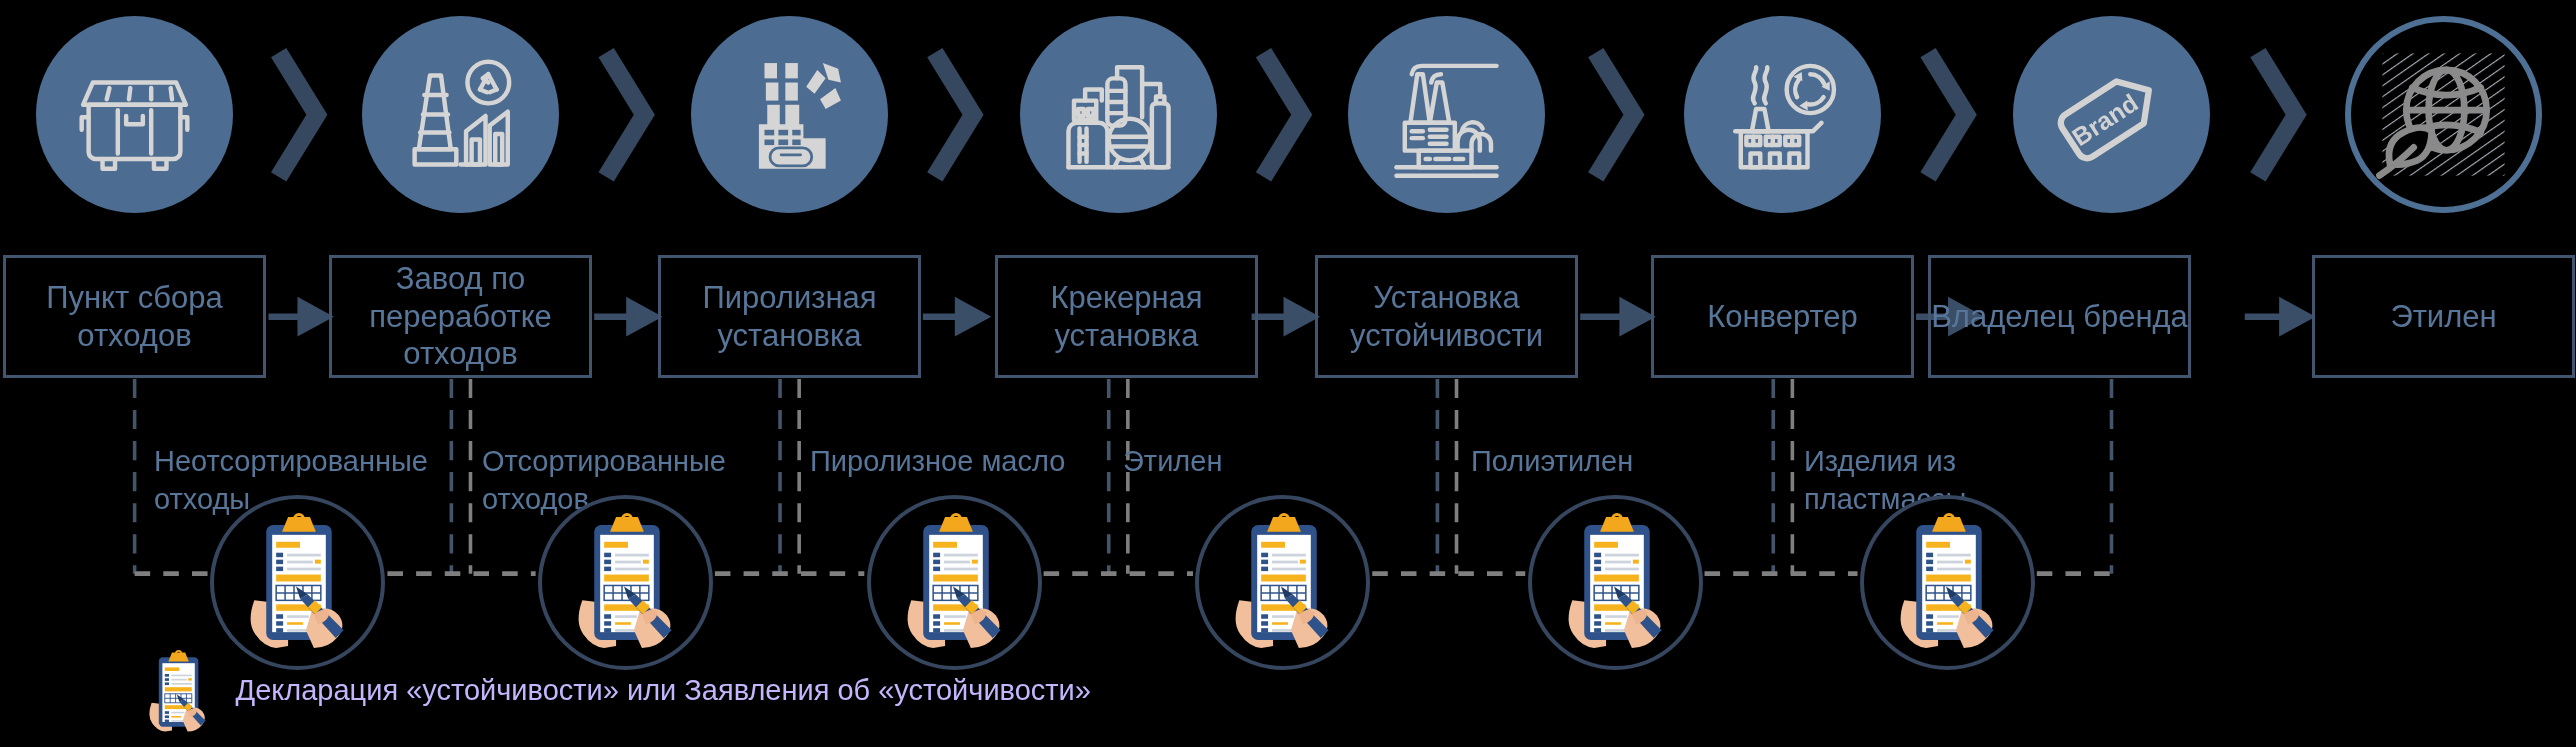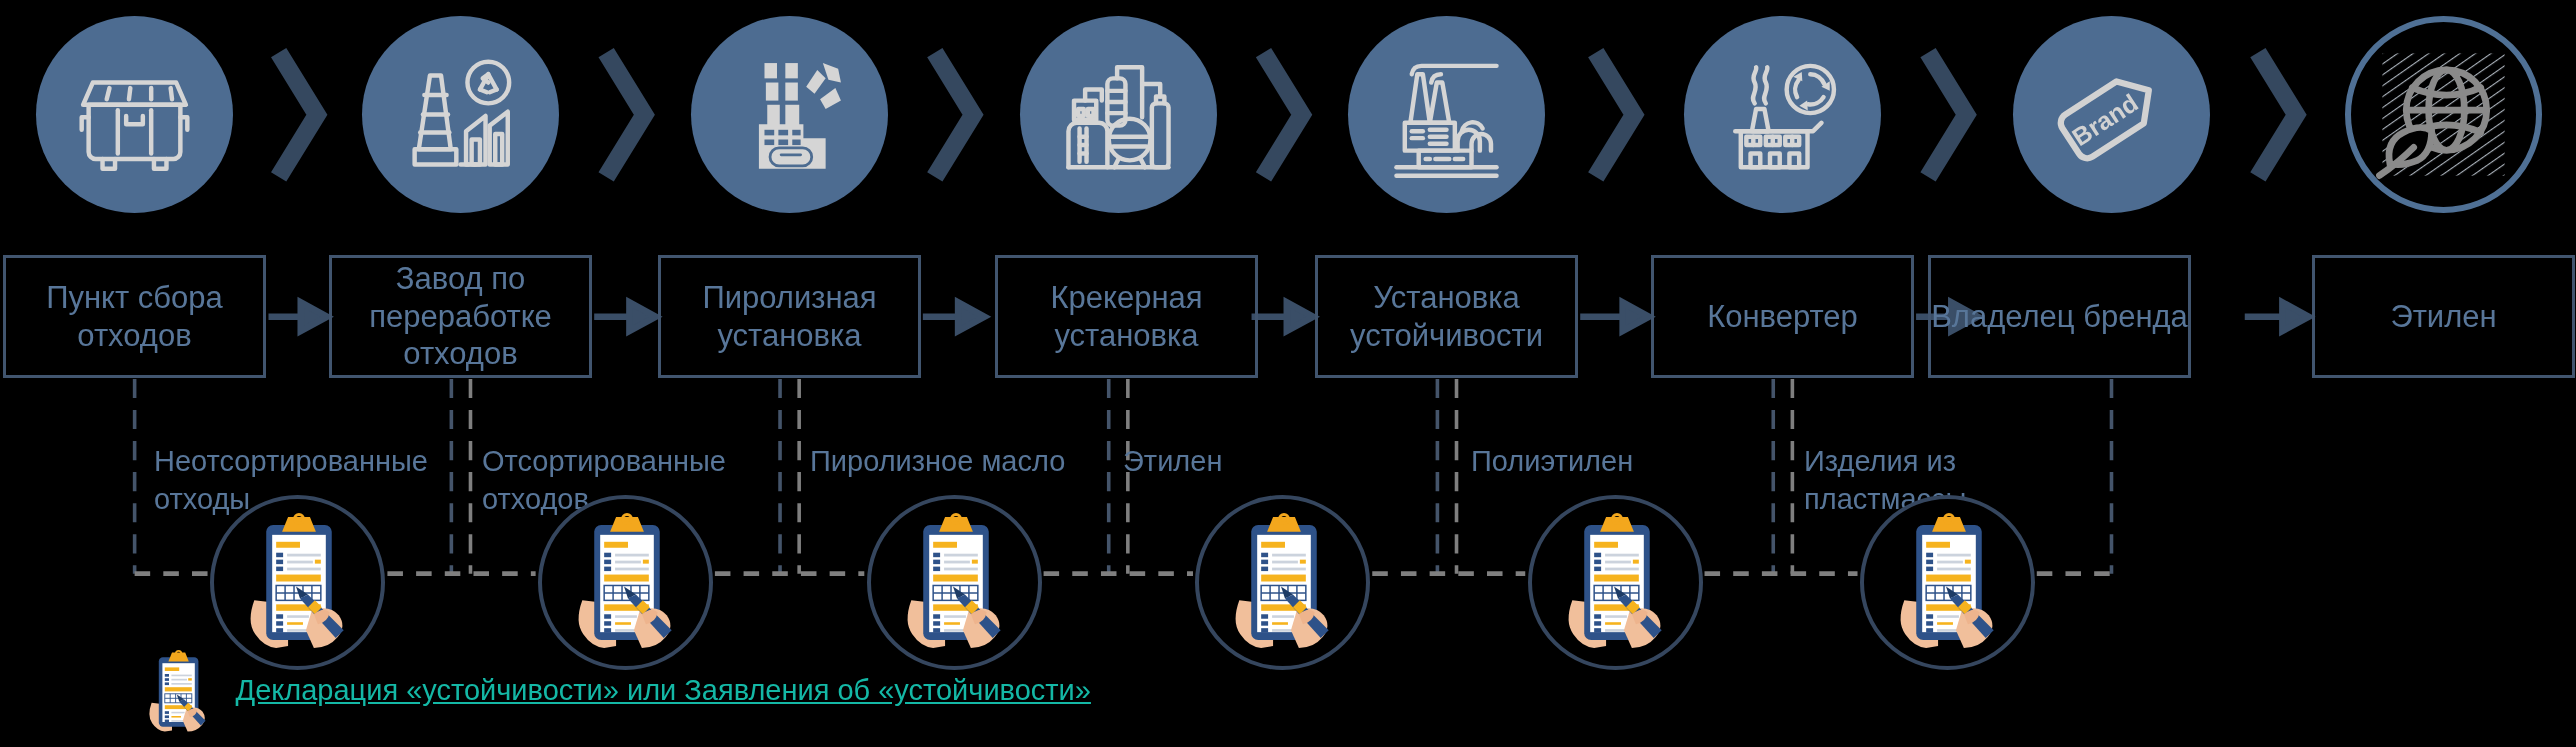--- a/index.html
+++ b/index.html
@@ -14,21 +14,21 @@
     box-sizing:border-box;display:flex;align-items:center;justify-content:center;
     text-align:center;color:#587699;font-size:31px;line-height:1.21;z-index:2;}
   .flow-label{position:absolute;top:414px;width:287px;text-align:left;color:#587699;
     font-size:29px;line-height:1.32;z-index:2;margin-top:28px;}
   .clip-circle{position:absolute;top:495px;width:175px;height:175px;border-radius:50%;
     border:4.8px solid #35465e;background:#000;box-sizing:border-box;display:flex;
     align-items:center;justify-content:center;z-index:3;}
   .clip-circle svg{width:120px;height:139px;}
   .legend{position:absolute;left:142px;top:650px;display:flex;align-items:center;z-index:2;}
   .legend svg{width:72px;height:84px;flex:none;}
-  .legend-text{margin-left:21.5px;color:#14b8a6;font-size:29px;white-space:nowrap;padding-bottom:3.6px;text-decoration:underline;}
+  .legend-text{margin-left:21.5px;color:#c4b5fd;font-size:29px;white-space:nowrap;padding-bottom:3.6px;}
   .iconline{fill:none;stroke:#d5d5d5;stroke-width:3.2;stroke-linecap:round;stroke-linejoin:round;}
 </style>
 </head>
 <body>
 
 <svg width="0" height="0" style="position:absolute" aria-hidden="true">
   <defs>
     <symbol id="clipboard-art" viewBox="0 0 120 140">
       <path d="M16,88 q-8,22 1,34 q8,12 21,14 l12,-2 v-42 z" fill="#f1bf9b"></path>
       <rect x="28" y="12" width="66" height="116" rx="7" fill="#2e5289"></rect>

